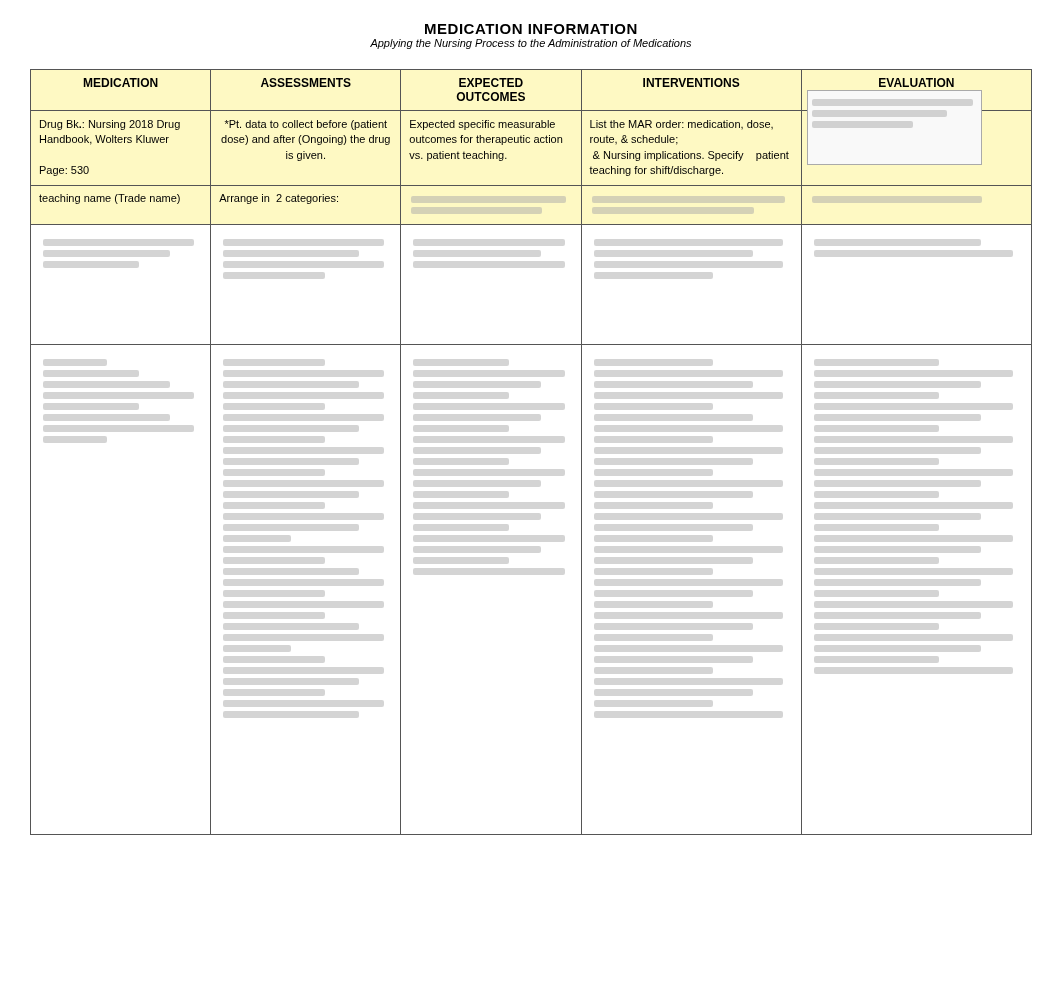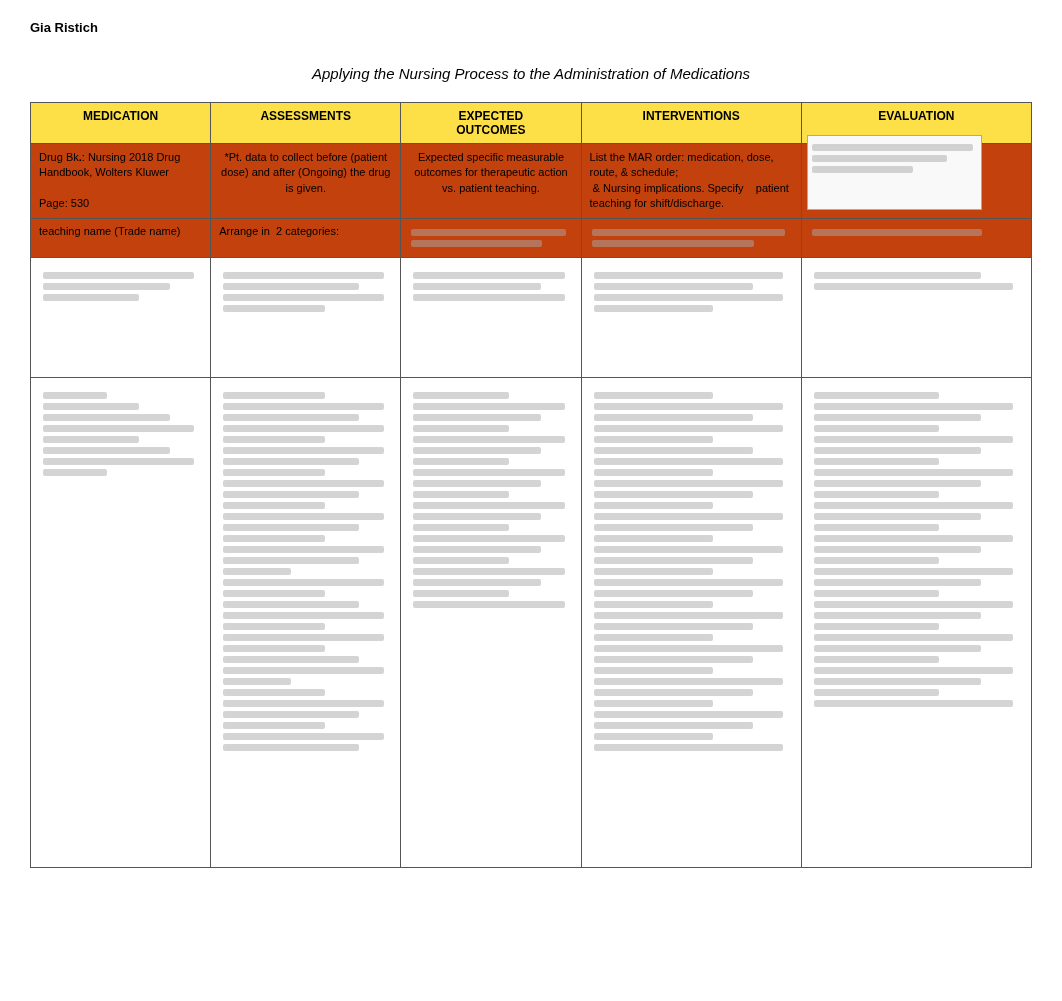--- a/index.html
+++ b/index.html
@@ -33,21 +33,21 @@
       margin-bottom: 20px;
     }
 
     .main-title {
       font-size: 15px;
       font-weight: bold;
       letter-spacing: 0.5px;
     }
 
     .sub-title {
-      font-size: 15px;
+      font-size: 11px;
       font-style: italic;
     }
 
     .top-right-box {
       position: absolute;
       top: 70px;
       right: 50px;
       width: 175px;
       height: 75px;
       border: 1px solid #aaa;
@@ -70,26 +70,26 @@
     .col-medication { width: 18%; }
     .col-assessments { width: 19%; }
     .col-expected { width: 18%; }
     .col-interventions { width: 22%; }
     .col-evaluation { width: 23%; }
 
     .header-row th {
       text-align: center;
       font-weight: bold;
       font-size: 12px;
-      background: #fde047;
+      background: #fef9c3;
     }
 
     .sub-header-row td {
       font-size: 11px;
-      background: #c2410c;
+      background: #fef9c3;
     }
 
     .data-row td {
       height: 120px;
       background: #fff;
     }
 
     .blurred-lines {
       padding: 4px 2px;
     }
@@ -116,51 +116,51 @@
       font-size: 11px;
       line-height: 1.4;
     }
     .col2-sub {
       font-size: 11px;
       text-align: center;
       line-height: 1.4;
     }
     .col3-sub {
       font-size: 11px;
-      text-align: center;
+      text-align: left;
       line-height: 1.4;
     }
     .col4-sub {
       font-size: 11px;
       line-height: 1.4;
       margin-left: 34px;
     }
     .col5-sub {
       font-size: 11px;
       line-height: 1.4;
     }
   </style>
 </head>
 <body>
 
 <div class="page-container">
 
-  <div class="author-name">Gia Ristich</div>
 
   <div style="position: relative;">
     <div class="top-right-box">
       <div class="blurred-lines">
         <div class="blur-line long"></div>
         <div class="blur-line medium"></div>
         <div class="blur-line short"></div>
       </div>
     </div>
   </div>
 
   <div class="title-section">
+    <div class="main-title">MEDICATION INFORMATION</div>
     <div class="sub-title">Applying the Nursing Process to the Administration of Medications</div>
   </div>
 
   <table class="main-table">
     <thead>
 
       <tr class="header-row">
         <th class="col-medication">MEDICATION</th>
         <th class="col-assessments">ASSESSMENTS</th>
         <th class="col-expected">EXPECTED<br>OUTCOMES</th>

